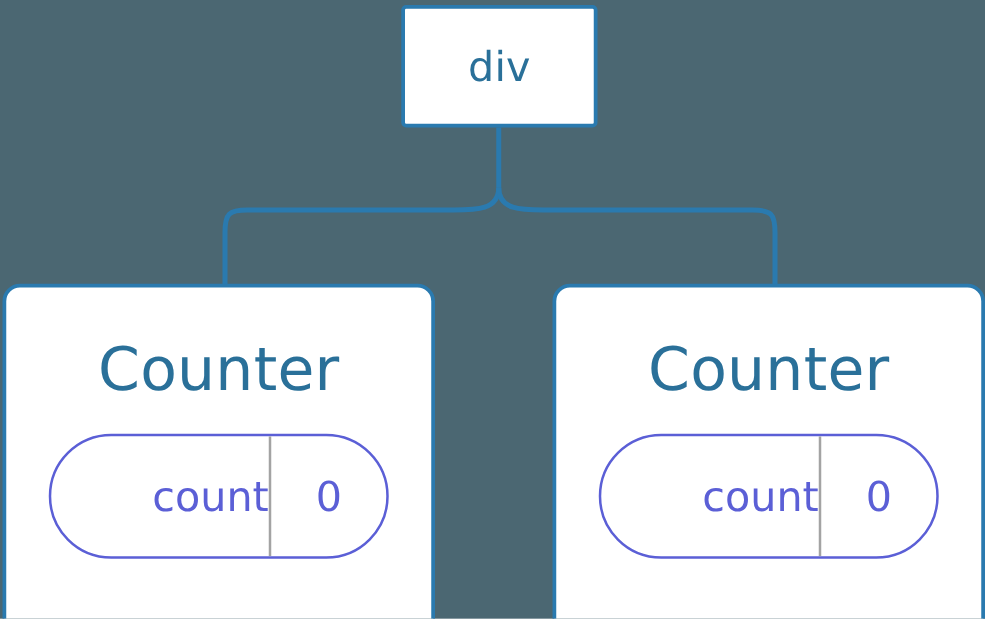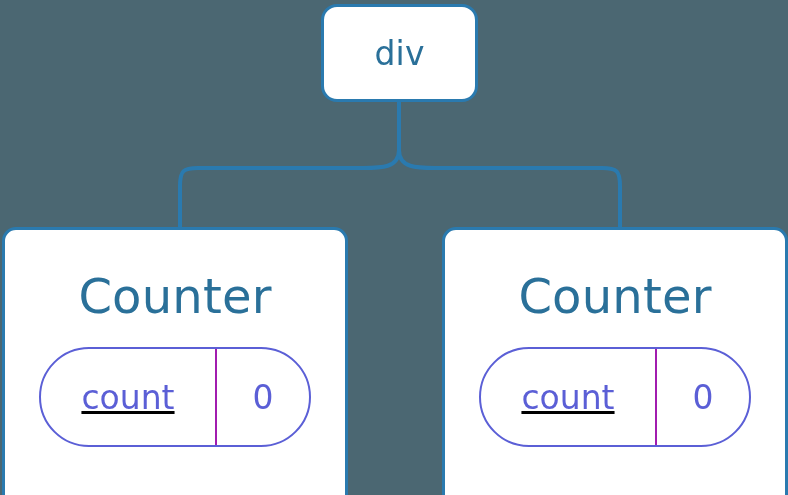--- a/index.html
+++ b/index.html
@@ -29,21 +29,21 @@
     height: 495px;
     z-index: 1;
   }
 
   
   .node {
     position: absolute;
     box-sizing: border-box;
     background: #ffffff;
     border: 3px solid #2a7aaf;
-    border-radius: 16px;
+    border-radius: 4px;
     z-index: 2;
     display: flex;
     flex-direction: column;
     align-items: center;
   }
 
   .node-root {
     left: 321px;
     top: 4px;
     width: 157px;
@@ -83,25 +83,24 @@
     height: 100px;
     box-sizing: border-box;
     border: 2px solid #5b5fd6;
     border-radius: 50px;
     background: #ffffff;
     overflow: hidden;
   }
   .pill-left {
     display: flex;
     align-items: center;
-    justify-content: center;
+    justify-content: flex-end;
     box-sizing: border-box;
     width: 176px;
-    border-right: 2px solid #a21caf;
-    text-decoration: underline;
+    border-right: 2px solid #a3a3a3;
   }
   .pill-right {
     display: flex;
     align-items: center;
     justify-content: center;
     box-sizing: border-box;
     width: 92px;
   }
   .pill-key {
     color: #5b5fd6;

